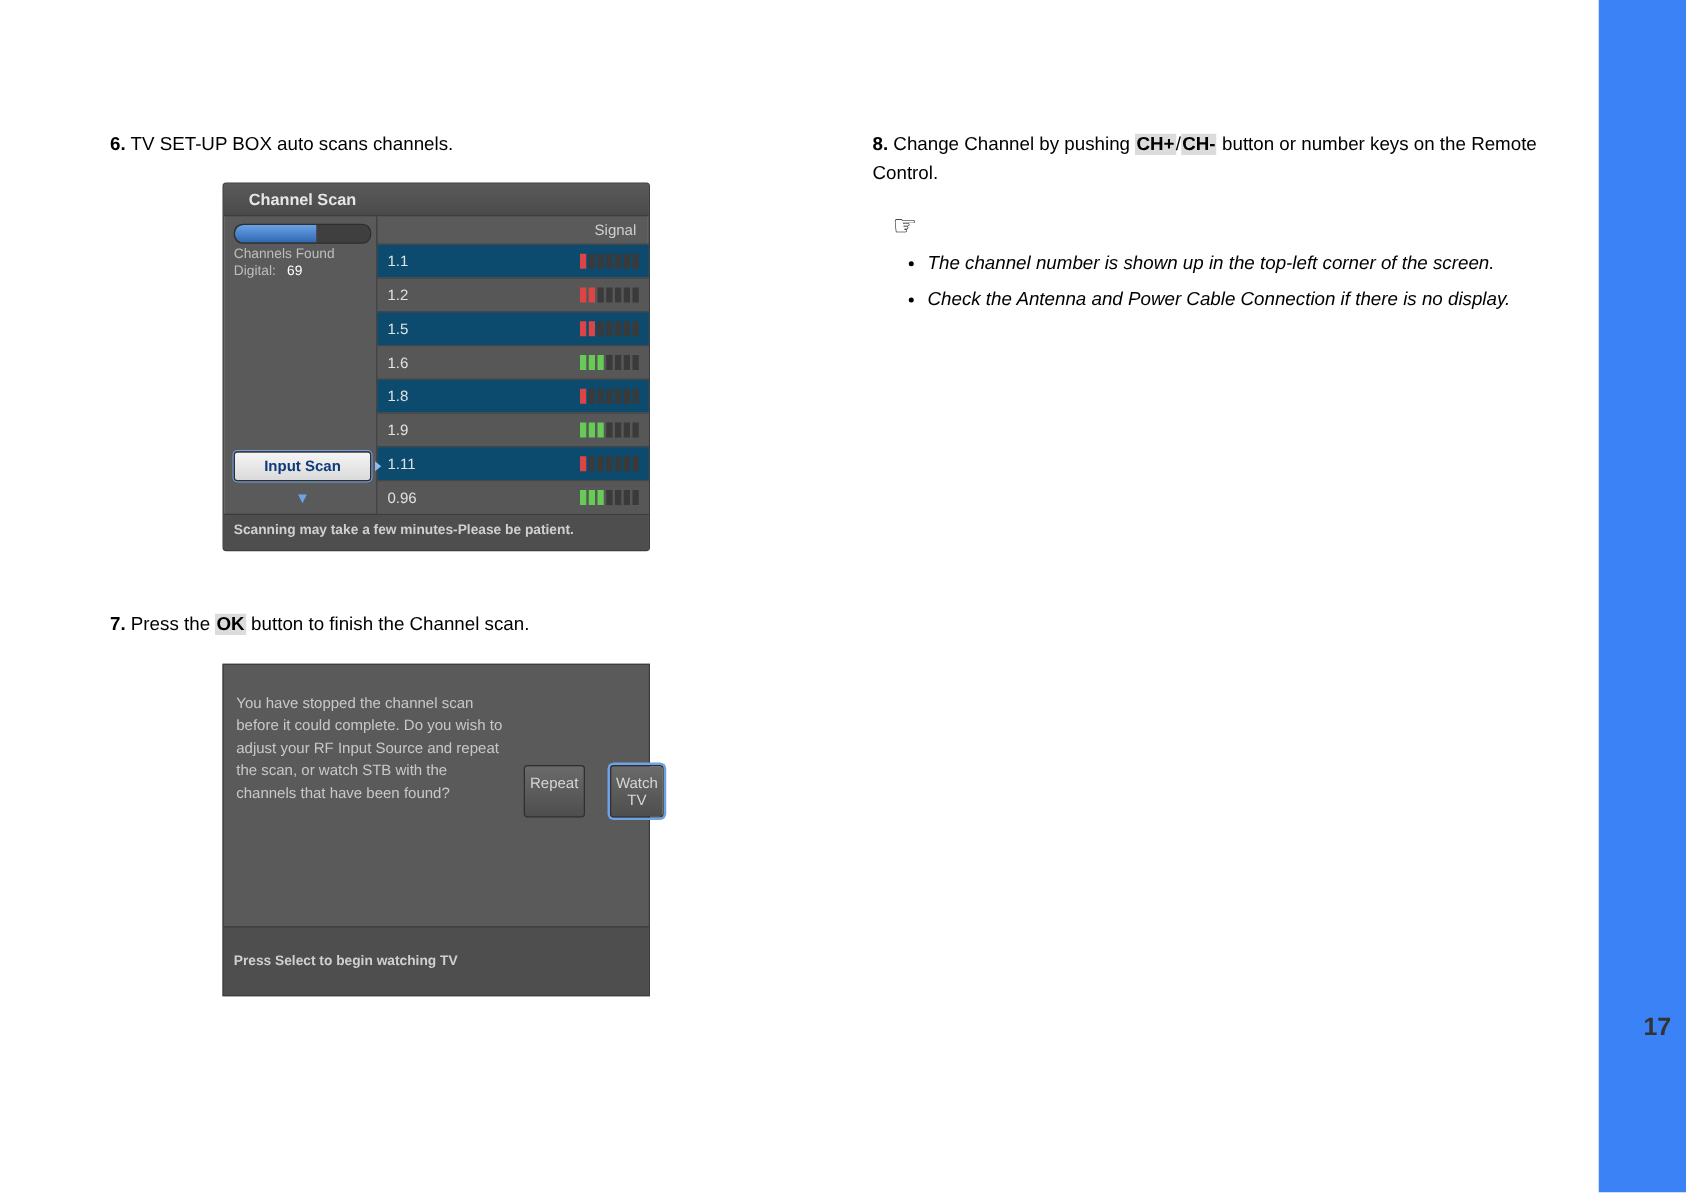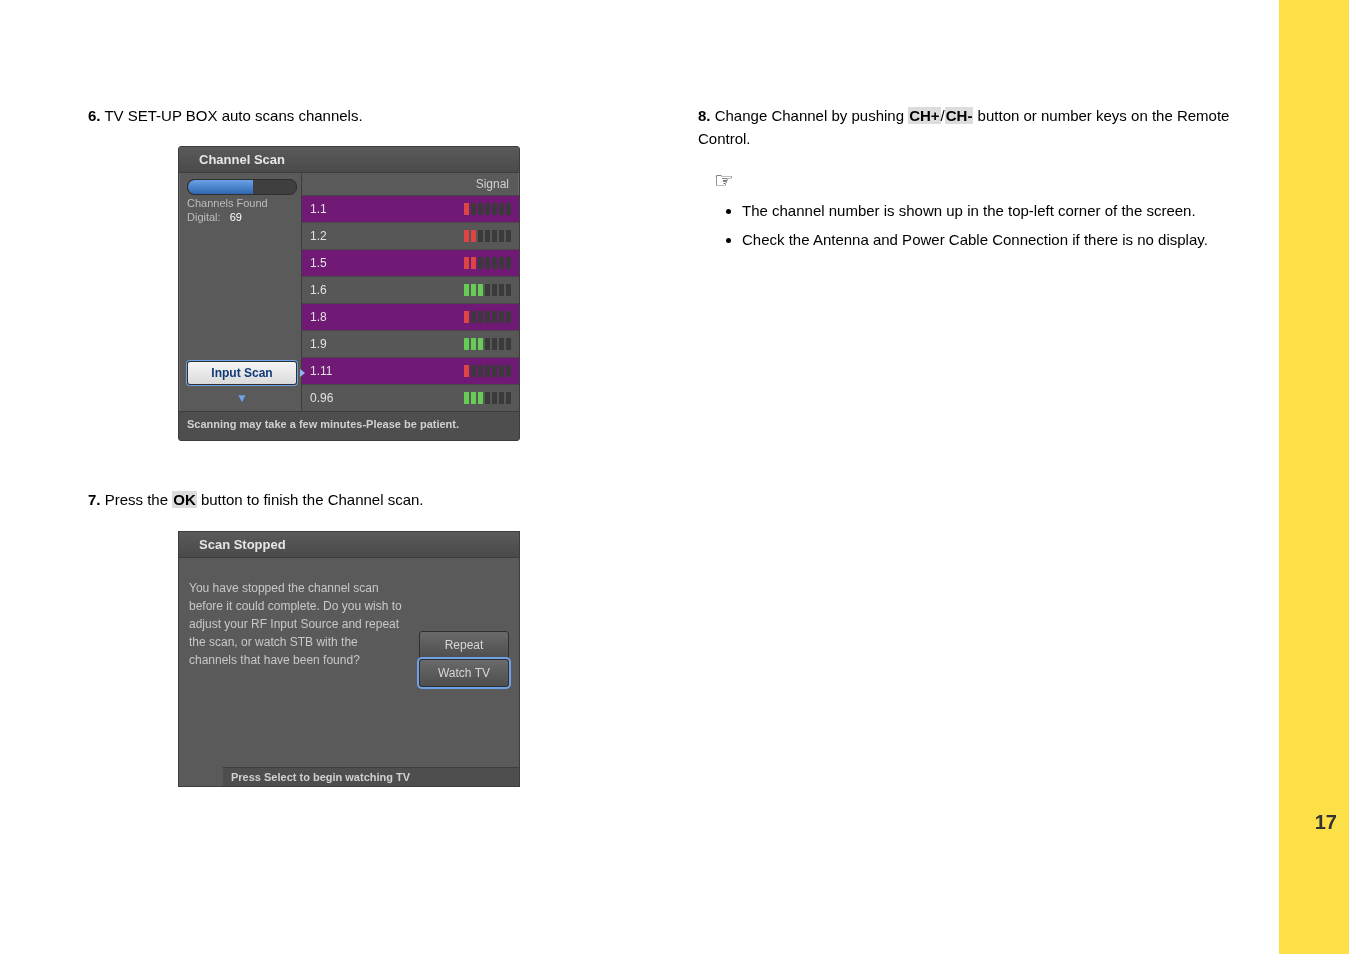--- a/index.html
+++ b/index.html
@@ -11,21 +11,21 @@
     width: 1349px;
     height: 954px;
     position: relative;
   }
   .side-stripe {
     position: absolute;
     top: 0;
     right: 0;
     width: 70px;
     height: 100%;
-    background: #fde047;
+    background: #3b82f6;
   }
   .page-number {
     position: absolute;
     right: 12px;
     bottom: 120px;
     font-weight: bold;
     color: #333;
     font-size: 20px;
   }
   .content {
@@ -139,21 +139,21 @@
     padding: 4px 10px;
     font-size: 12px;
     color: #cfcfcf;
   }
   .ch-row {
     display: flex;
     align-items: center;
     border-top: 1px solid #474747;
     height: 26px;
     padding: 0 8px;
-    background: #701a75;
+    background: #0c4a6e;
   }
   .ch-row:nth-child(even) { background:#575757; }
   .ch-num { width: 60px; color:#e2e2e2; }
   .sig-bars {
     margin-left: auto;
     display: flex;
     gap: 2px;
   }
   .bar {
     width: 5px; height: 12px;
@@ -187,54 +187,54 @@
     gap: 10px;
   }
   .panel2-msg {
     flex: 1;
     font-size: 12px;
     line-height: 1.5;
     color:#c8c8c8;
   }
   .panel2-btns {
     display: flex;
-    flex-direction: column;
-    gap: 0;
+    flex-direction: row;
+    gap: 20px;
     align-self: center;
     width: 90px;
   }
   .soft-btn {
     background: linear-gradient(#6a6a6a,#4e4e4e);
     border: 1px solid #2f2f2f;
     border-radius: 3px;
     text-align: center;
     padding: 6px 4px;
     color: #d6d6d6;
     font-size: 12px;
   }
   .soft-btn.sel {
     box-shadow: 0 0 0 2px #6ea2e6;
   }
   .panel2-footer {
     border-top: 1px solid #3d3d3d;
-    padding: 3px 8px;
+    padding: 21px 8px;
     font-size: 11px;
     color: #d0d0d0;
     font-weight: bold;
     background:#4e4e4e;
-    margin-left:44px;
   }
   .note-icon {
     font-size: 22px;
     color: #000;
     margin: 8px 0 6px 16px;
   }
   ul.note-list {
     margin: 0 0 4px 44px;
     padding: 0;
+    font-style: italic;
   }
   ul.note-list li {
     font-size: 15px;
     line-height: 1.5;
     margin-bottom: 6px;
   }
 </style>
 </head>
 <body>
 
@@ -372,21 +372,20 @@
     </div>
 
     <div style="height:48px"></div>
 
     <div class="step-line">
       <span class="step-num">7.</span>
       <span>Press the </span><span class="key-highlight">OK</span><span> button to finish the Channel scan.</span>
     </div>
 
     <div class="panel2">
-      <div class="panel-title">Scan Stopped</div>
       <div class="panel2-body">
         <div class="panel2-msg">You have stopped the channel scan before it could complete. Do you wish to adjust your RF Input Source and repeat the scan, or watch STB with the channels that have been found?</div>
         <div class="panel2-btns">
           <div class="soft-btn">Repeat</div>
           <div class="soft-btn sel">Watch TV</div>
         </div>
       </div>
       <div class="panel2-footer">Press Select to begin watching TV</div>
     </div>
 

